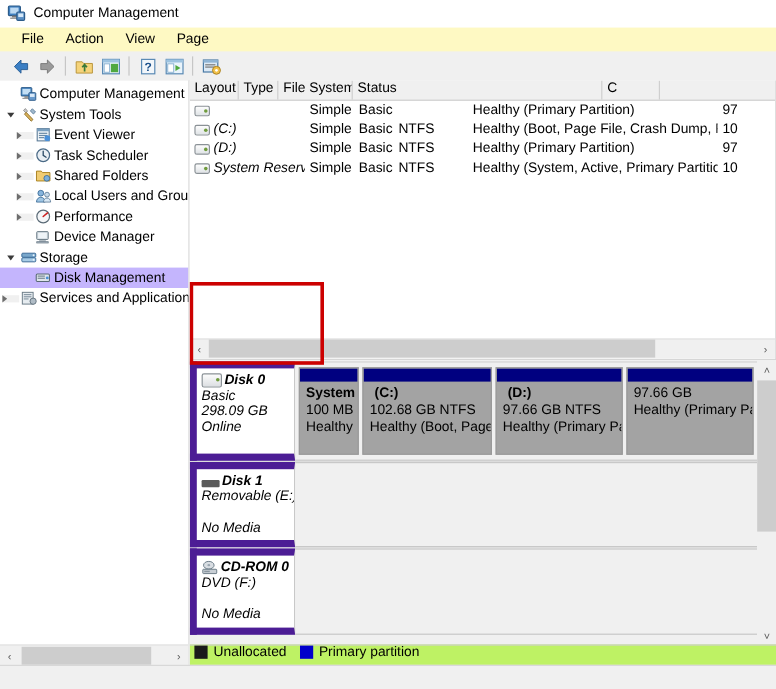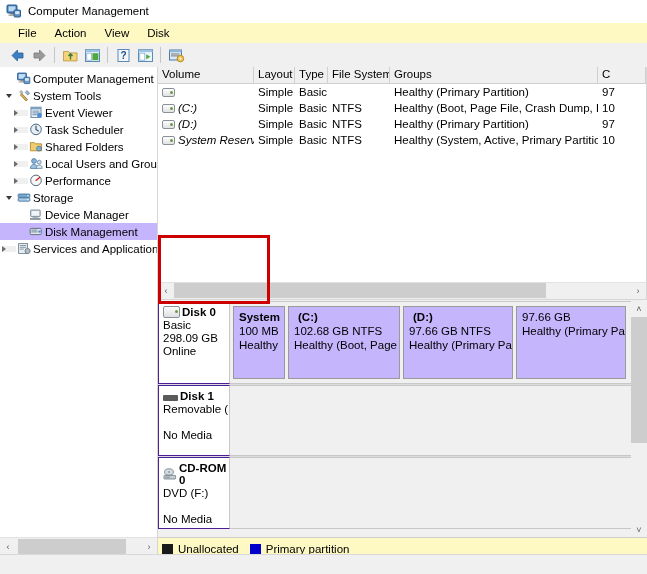--- a/index.html
+++ b/index.html
@@ -73,47 +73,47 @@
   .sbtrack{flex:1 1 auto;height:16px;position:relative;}
   .sbthumb{position:absolute;top:0;height:15px;background:#cdcdcd;}
 
   
   .gpane{position:absolute;left:0;top:234px;right:0;bottom:0;background:#f0f0f0;overflow:hidden;}
   .gscroll{position:absolute;left:0;top:0;right:16px;bottom:17px;overflow:hidden;background:#f0f0f0;}
   .vsb{position:absolute;right:0;top:0;width:16px;bottom:17px;background:#f0f0f0;}
   .vsbthumb{position:absolute;left:0;width:16px;background:#cdcdcd;}
 
   .diskrow{display:flex;border-bottom:1px solid #dcdcdc;box-sizing:border-box;position:relative;}
-  .dinfo{width:72px;flex:0 0 auto;background:#fff;border:1px solid #4c1d95;border-right:1px solid #c8c8c8;
-         box-sizing:border-box;padding:4px 0 0 4px;overflow:hidden;}
+  .dinfo{width:88px;flex:0 0 auto;background:#fff;border:6px solid #4c1d95;border-right:1px solid #c8c8c8;
+         box-sizing:border-box;padding:4px 0 0 4px;overflow:hidden;font-style:italic;}
   .dinfo .dttl{display:flex;align-items:center;gap:2px;font-weight:bold;font-size:11.5px;margin-bottom:1px;}
   .dinfo .dln{font-size:11.5px;line-height:13px;white-space:nowrap;}
   .dparts{flex:1 1 auto;position:relative;background:#f0f0f0;box-sizing:border-box;
           border-top:1px solid #c8c8c8;border-bottom:1px solid #c8c8c8;padding:4px 3px;
           display:flex;gap:3px;overflow:hidden;}
-  .part{border:1px solid #9a9a9a;background:#c4b5fd;box-sizing:border-box;overflow:hidden;position:relative;
-        display:flex;}
+  .part{border:1px solid #9a9a9a;background:#a3a3a3;box-sizing:border-box;overflow:hidden;position:relative;
+        display:flex;flex-direction:column;}
   .part .pbar{height:11px;flex:0 0 auto;}
   .part .pbody{padding:3px 0 0 5px;overflow:hidden;}
   .part .pl{font-size:11.5px;line-height:14px;white-space:nowrap;overflow:hidden;}
   .part .pl.b{font-weight:bold;}
 
   
   .dicon{width:15px;height:10px;flex:0 0 auto;position:relative;}
   .dicon.hdd{border:1px solid #8a9196;border-radius:2px;background:linear-gradient(#fcfcfc,#dcdfe2);}
   .dicon.hdd:after{content:"";position:absolute;right:1px;top:3px;width:3px;height:3px;border-radius:50%;background:#6f9b3d;}
   .dicon.rem{background:#5a5a5a;border-radius:1px;height:6px;margin-top:3px;}
   .dicon.cd{width:14px;height:12px;}
 
   
   .redbox{position:absolute;border:3px solid #cc0000;box-sizing:border-box;pointer-events:none;z-index:40;}
 
   
-  .legend{position:absolute;left:0;right:0;bottom:0;height:17px;background:#fef9c3;
-          border-top:1px solid #d0d0d0;display:flex;align-items:flex-end;padding-left:4px;gap:5px;}
+  .legend{position:absolute;left:0;right:0;bottom:0;height:17px;background:#bef264;
+          border-top:1px solid #d0d0d0;display:flex;align-items:flex-start;padding-left:4px;gap:5px;}
   .lgsw{width:11px;height:11px;flex:0 0 auto;}
   .lgtx{font-size:11.5px;margin-right:6px;}
 
   
   .sbhoriz{position:absolute;left:0;bottom:0;width:157px;height:17px;background:#f0f0f0;
            border-top:1px solid #e2e2e2;display:flex;align-items:center;}
   .statusbar{position:absolute;left:0;bottom:0;width:647px;height:19px;background:#f0f0f0;
              border-top:1px solid #d8d8d8;}
 </style>
 </head>
@@ -132,21 +132,21 @@
         <rect x="9.2" y="8.2" width="4.2" height="3" fill="#d6e8f7"></rect>
       </svg>
     </span>
     <span class="ttl">Computer Management</span>
   </div>
 
   <div class="menubar">
     <span class="mi">File</span>
     <span class="mi">Action</span>
     <span class="mi">View</span>
-    <span class="mi">Disk</span>
+    <span class="mi">Page</span>
   </div>
 
   <div class="toolbar">
     <span class="tbtn">
       <svg width="17" height="15" viewBox="0 0 17 15">
         <path d="M8.5 2 L3 7.5 L8.5 13 L8.5 10 L14 10 L14 5 L8.5 5 Z" fill="#3b7fc4" stroke="#2a5f96" stroke-width="0.8" stroke-linejoin="round"></path>
       </svg>
     </span>
     <span class="tbtn">
       <svg width="17" height="15" viewBox="0 0 17 15">
@@ -294,46 +294,46 @@
             </span>
           <span class="ico">
             <svg width="15" height="13" viewBox="0 0 15 13">
               <circle cx="7" cy="6.4" r="5.3" fill="#f4f6f8" stroke="#5a6a76" stroke-width="1"></circle>
               <path d="M7 6.4 L10.6 3.4" stroke="#cc2222" stroke-width="1.3" stroke-linecap="round"></path>
             </svg>
           </span>
           <span class="lbl">Performance</span>
         </div>
 
+        <div class="tnode ind1">
+          <span class="exp"></span>
+          <span class="ico">
+            <svg width="15" height="13" viewBox="0 0 15 13">
+              <rect x="1.6" y="2" width="9.6" height="6.6" rx="0.7" fill="#cfd8df" stroke="#6a7a86" stroke-width="0.8"></rect>
+              <rect x="2.8" y="3" width="7.2" height="4.6" fill="#eef4f8"></rect>
+              <rect x="3.6" y="9.2" width="5.6" height="1.2" fill="#9aa6b0"></rect>
+              <rect x="1.6" y="10.4" width="9.6" height="1.1" fill="#b0bcc6" stroke="#6a7a86" stroke-width="0.6"></rect>
+            </svg>
+          </span>
+          <span class="lbl">Device Manager</span>
+        </div>
+
         <div class="tnode ind0">
           <span class="exp">
               <i class="chev down"></i>
             </span>
           <span class="ico">
             <svg width="15" height="13" viewBox="0 0 15 13">
               <rect x="1.2" y="3" width="11.6" height="3.4" rx="0.8" fill="#7aa8cc" stroke="#3a6a96" stroke-width="0.8"></rect>
               <rect x="1.2" y="6.8" width="11.6" height="3.4" rx="0.8" fill="#a8cce6" stroke="#3a6a96" stroke-width="0.8"></rect>
               <circle cx="11" cy="4.7" r="0.8" fill="#e8f4fc"></circle>
               <circle cx="11" cy="8.5" r="0.8" fill="#e8f4fc"></circle>
             </svg>
           </span>
           <span class="lbl">Storage</span>
-        </div>
-
-        <div class="tnode ind1">
-          <span class="exp"></span>
-          <span class="ico">
-            <svg width="15" height="13" viewBox="0 0 15 13">
-              <rect x="1.6" y="2" width="9.6" height="6.6" rx="0.7" fill="#cfd8df" stroke="#6a7a86" stroke-width="0.8"></rect>
-              <rect x="2.8" y="3" width="7.2" height="4.6" fill="#eef4f8"></rect>
-              <rect x="3.6" y="9.2" width="5.6" height="1.2" fill="#9aa6b0"></rect>
-              <rect x="1.6" y="10.4" width="9.6" height="1.1" fill="#b0bcc6" stroke="#6a7a86" stroke-width="0.6"></rect>
-            </svg>
-          </span>
-          <span class="lbl">Device Manager</span>
         </div>
 
         <div class="tnode ind1 sel">
           <span class="exp"></span>
           <span class="ico">
             <svg width="15" height="13" viewBox="0 0 15 13">
               <rect x="1.2" y="3.4" width="11" height="6.2" rx="0.9" fill="#dfe6ec" stroke="#5a6a76" stroke-width="0.9"></rect>
               <rect x="2.4" y="4.6" width="6" height="1" fill="#7a8a96"></rect>
               <rect x="2.4" y="6.4" width="6" height="1" fill="#7a8a96"></rect>
               <circle cx="10.4" cy="6.6" r="1.2" fill="#4a90d9"></circle>
@@ -366,25 +366,24 @@
           <span class="sbthumb" style="left:2px;width:108px;"></span>
         </span>
         <span class="sbarrow">›</span>
       </div>
     </div>
 
     <div class="right">
 
       <div class="vol">
         <div class="vhead">
-          <span class="hc w-vol">Volume</span>
           <span class="hc w-lay">Layout</span>
           <span class="hc w-typ">Type</span>
           <span class="hc w-fs">File System</span>
-          <span class="hc w-sta">Groups</span>
+          <span class="hc w-sta">Status</span>
           <span class="hc w-cap">C</span>
         </div>
 
         <div class="vrow">
           <span class="vc w-vol vcell-name">
             <i class="drv"></i>
             <i></i>
           </span>
           <span class="vc w-lay">Simple</span>
           <span class="vc w-typ">Basic</span>

